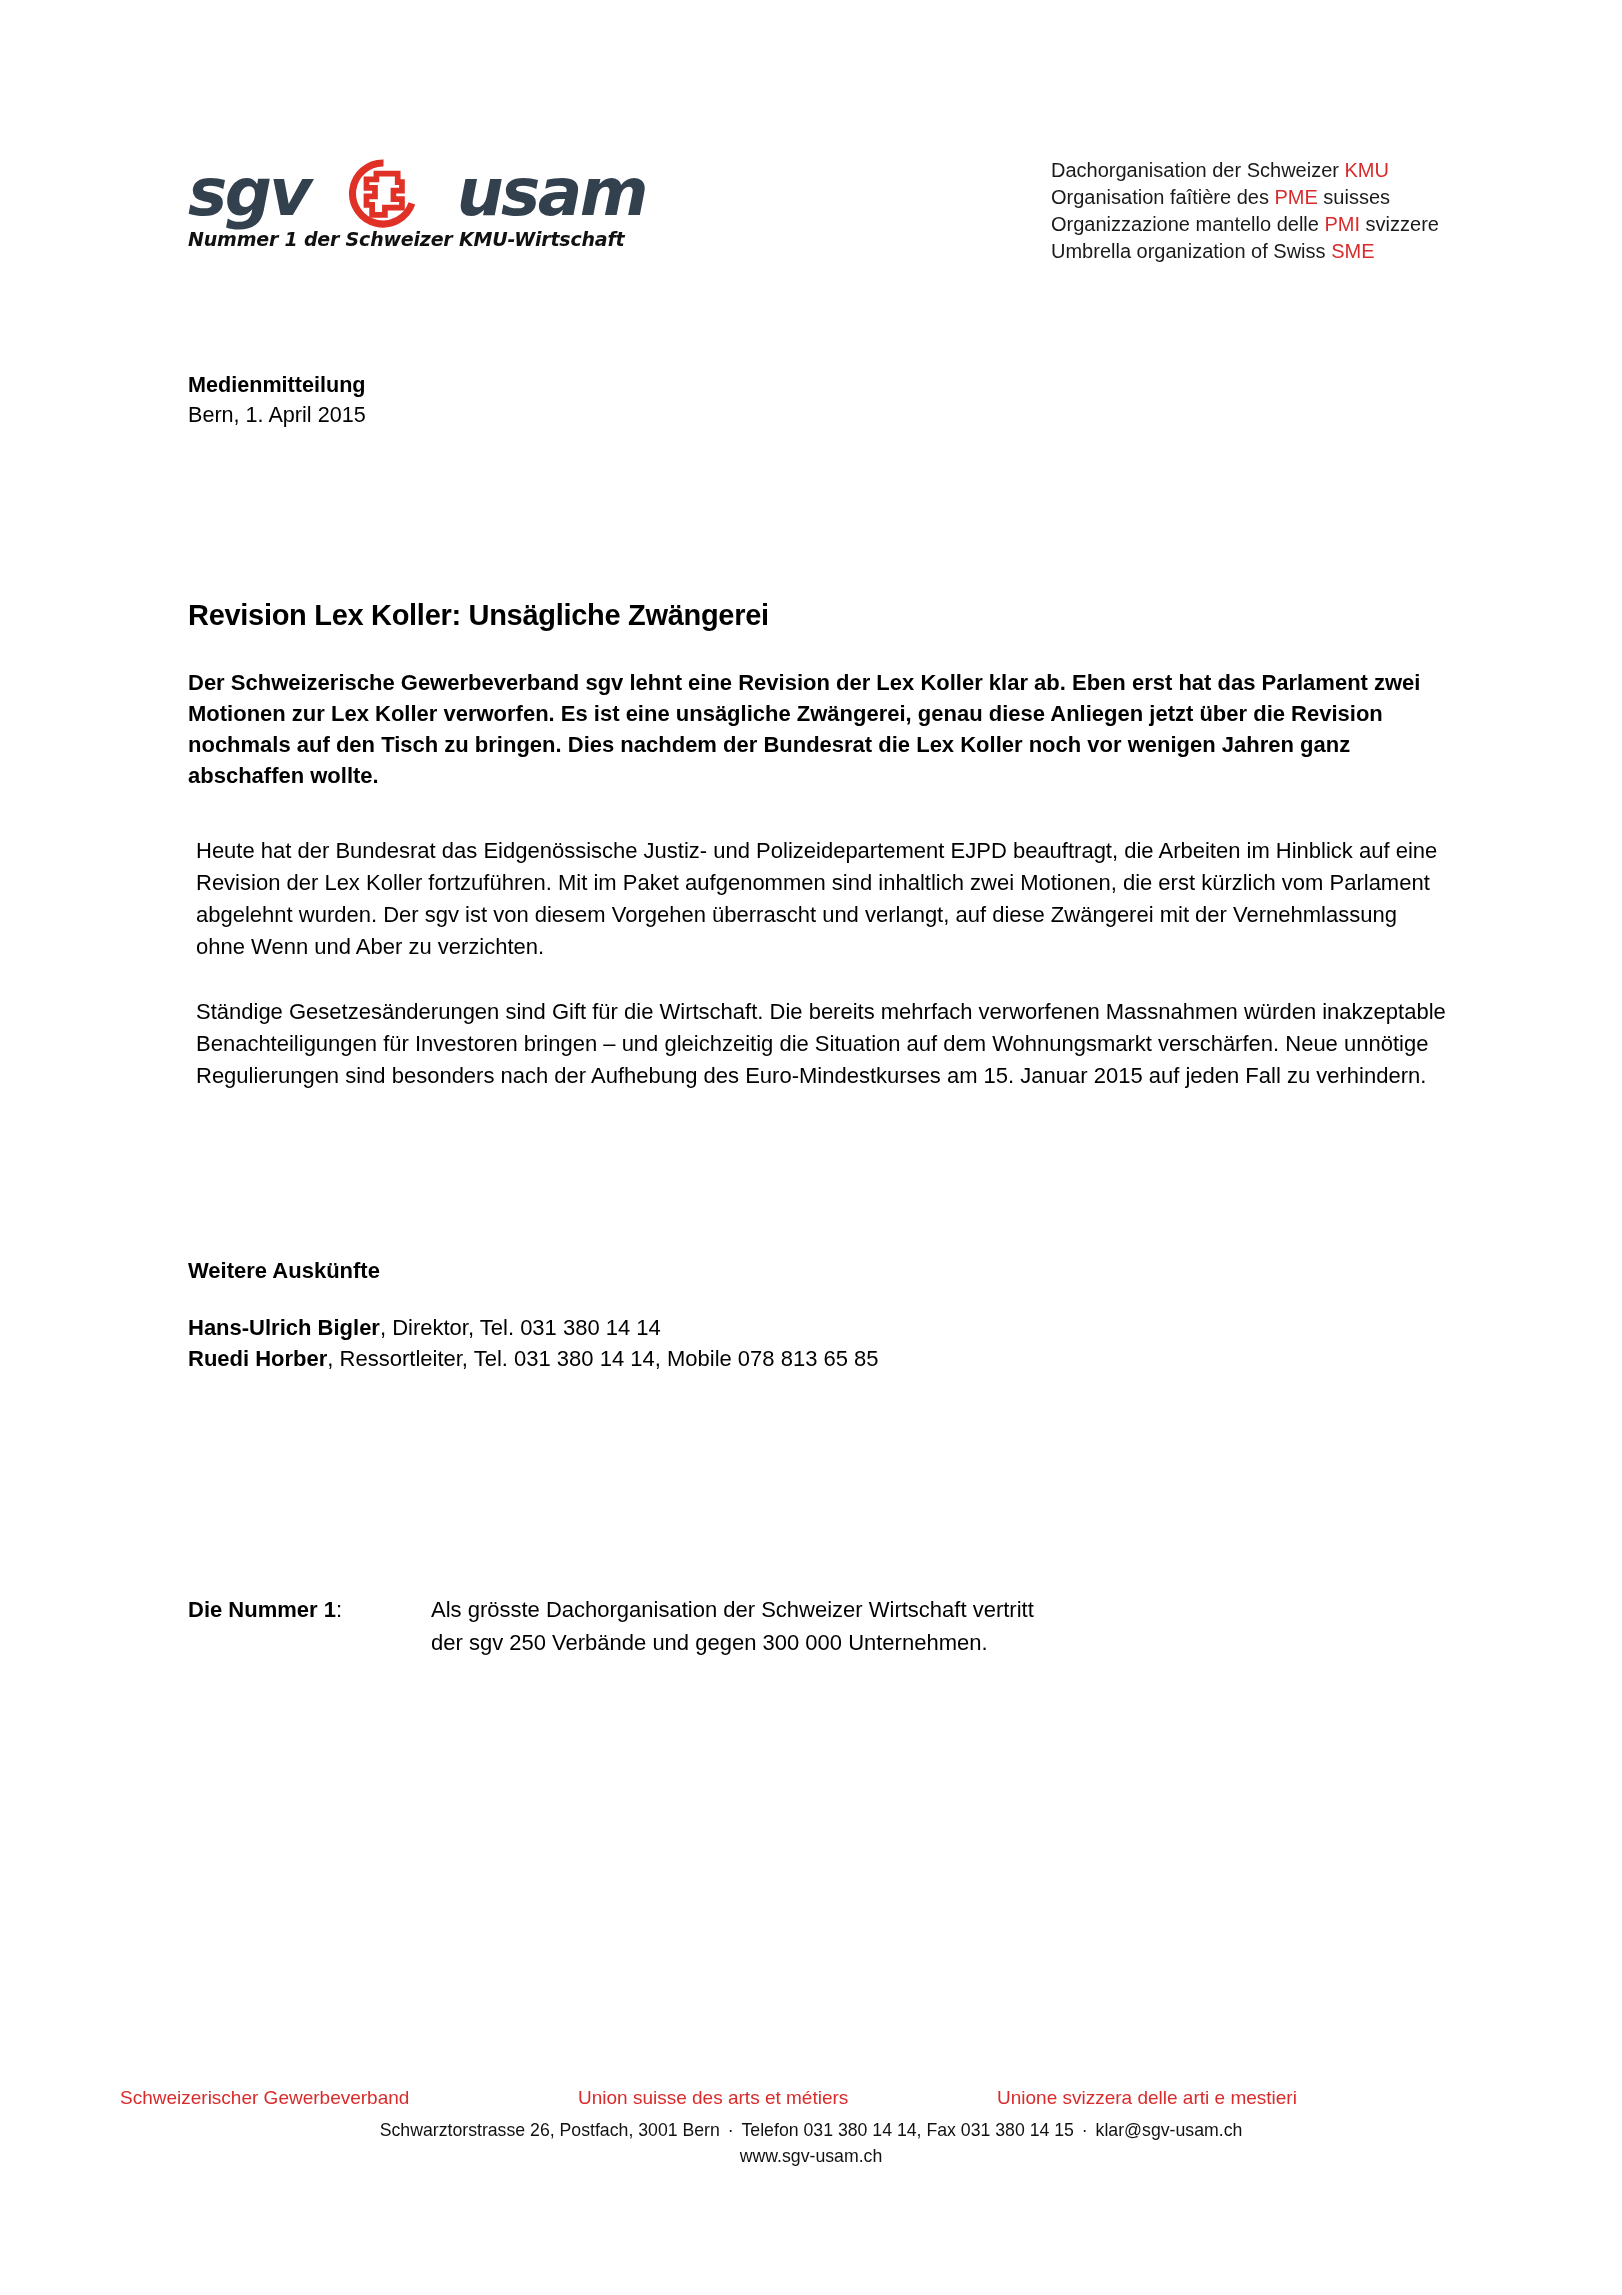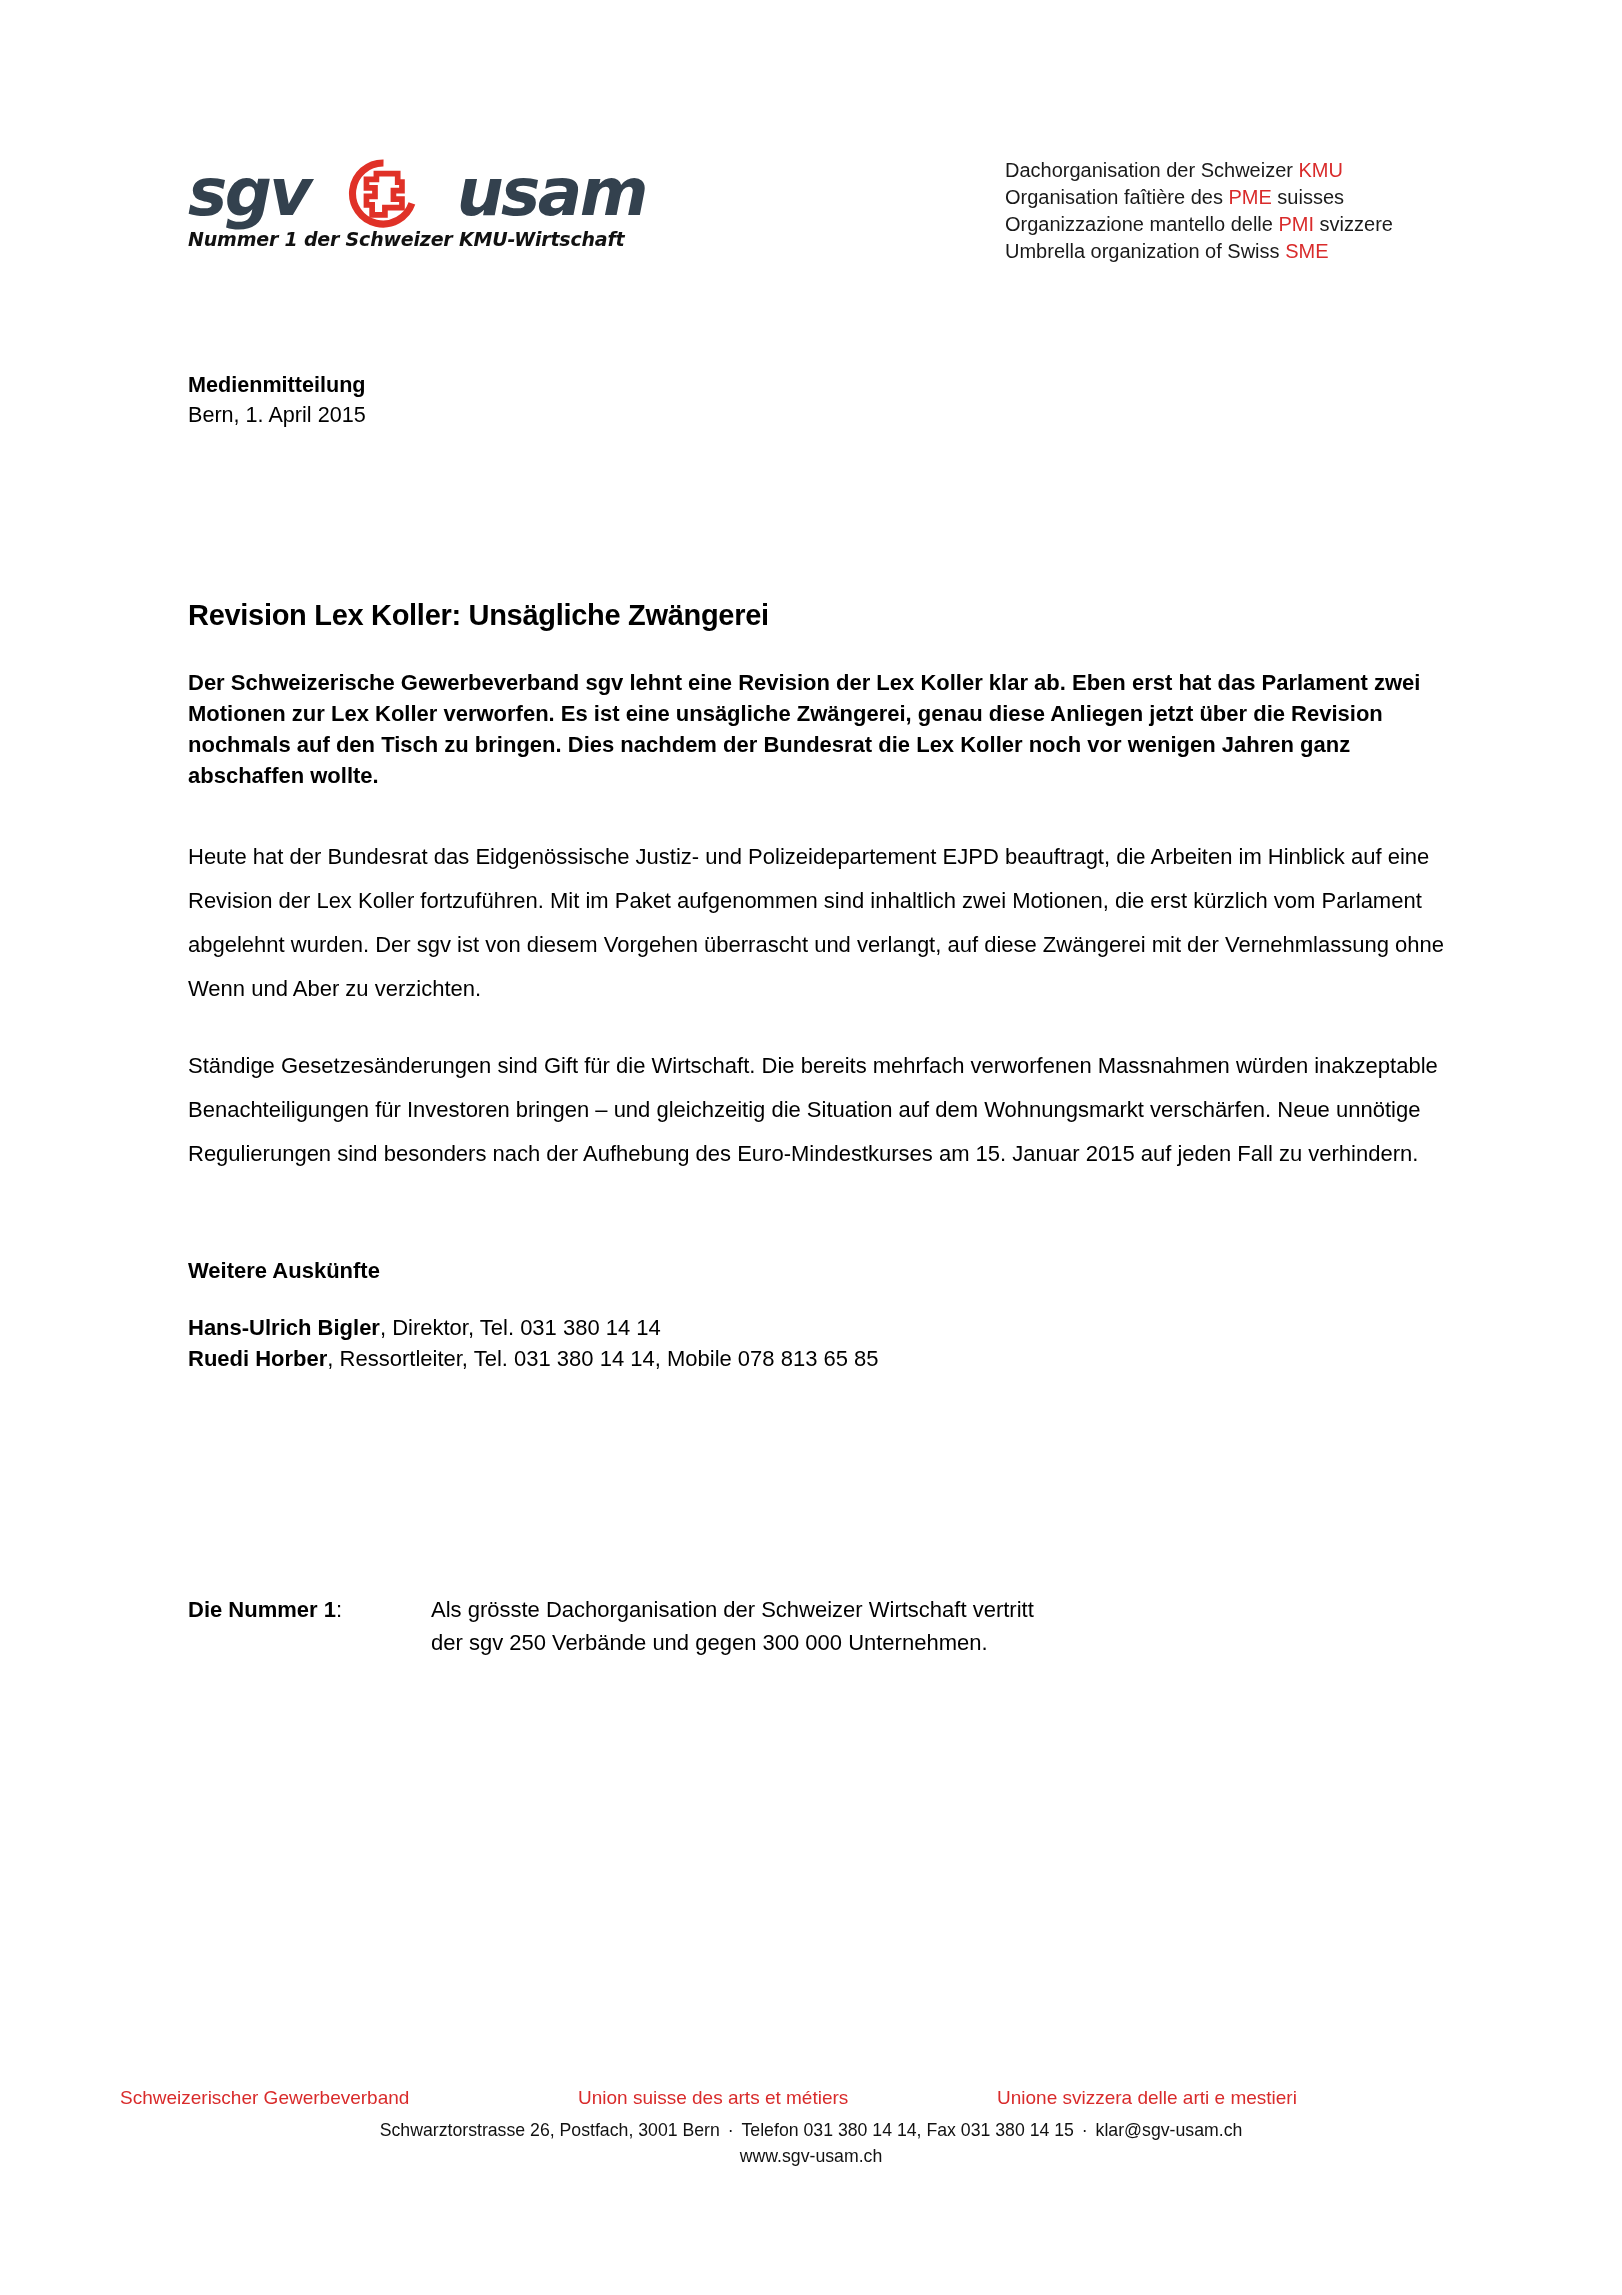--- a/index.html
+++ b/index.html
@@ -59,21 +59,21 @@
     font-style: italic;
     font-weight: 700;
     font-size: 19px;
     color: #111111;
     margin-top: 2px;
     letter-spacing: -0.2px;
   }
 
   .header-langs {
     position: absolute;
-    left: 1005px;
+    left: 1051px;
     top: 7.9px;
     font-size: 20px;
     line-height: 27px;
     color: #1a1a1a;
     font-family: "Liberation Sans", sans-serif;
   }
   .accent { color: #d92b2b; }
 
   
   .meta {
@@ -99,22 +99,22 @@
     letter-spacing: -0.3px;
   }
   p.lead {
     font-size: 22px;
     font-weight: bold;
     line-height: 31px;
     margin: 0 0 44px 0;
   }
   p.body-par {
     font-size: 22px;
-    line-height: 44px;
-    margin: 0 0 33px 0;
+    line-height: 32px;
+    margin: 0 0 33px 8px;
   }
 
   
   .contacts {
     position: absolute;
     left: 188px;
     top: 1258px;
     width: 1260px;
   }
   .contacts-heading {

